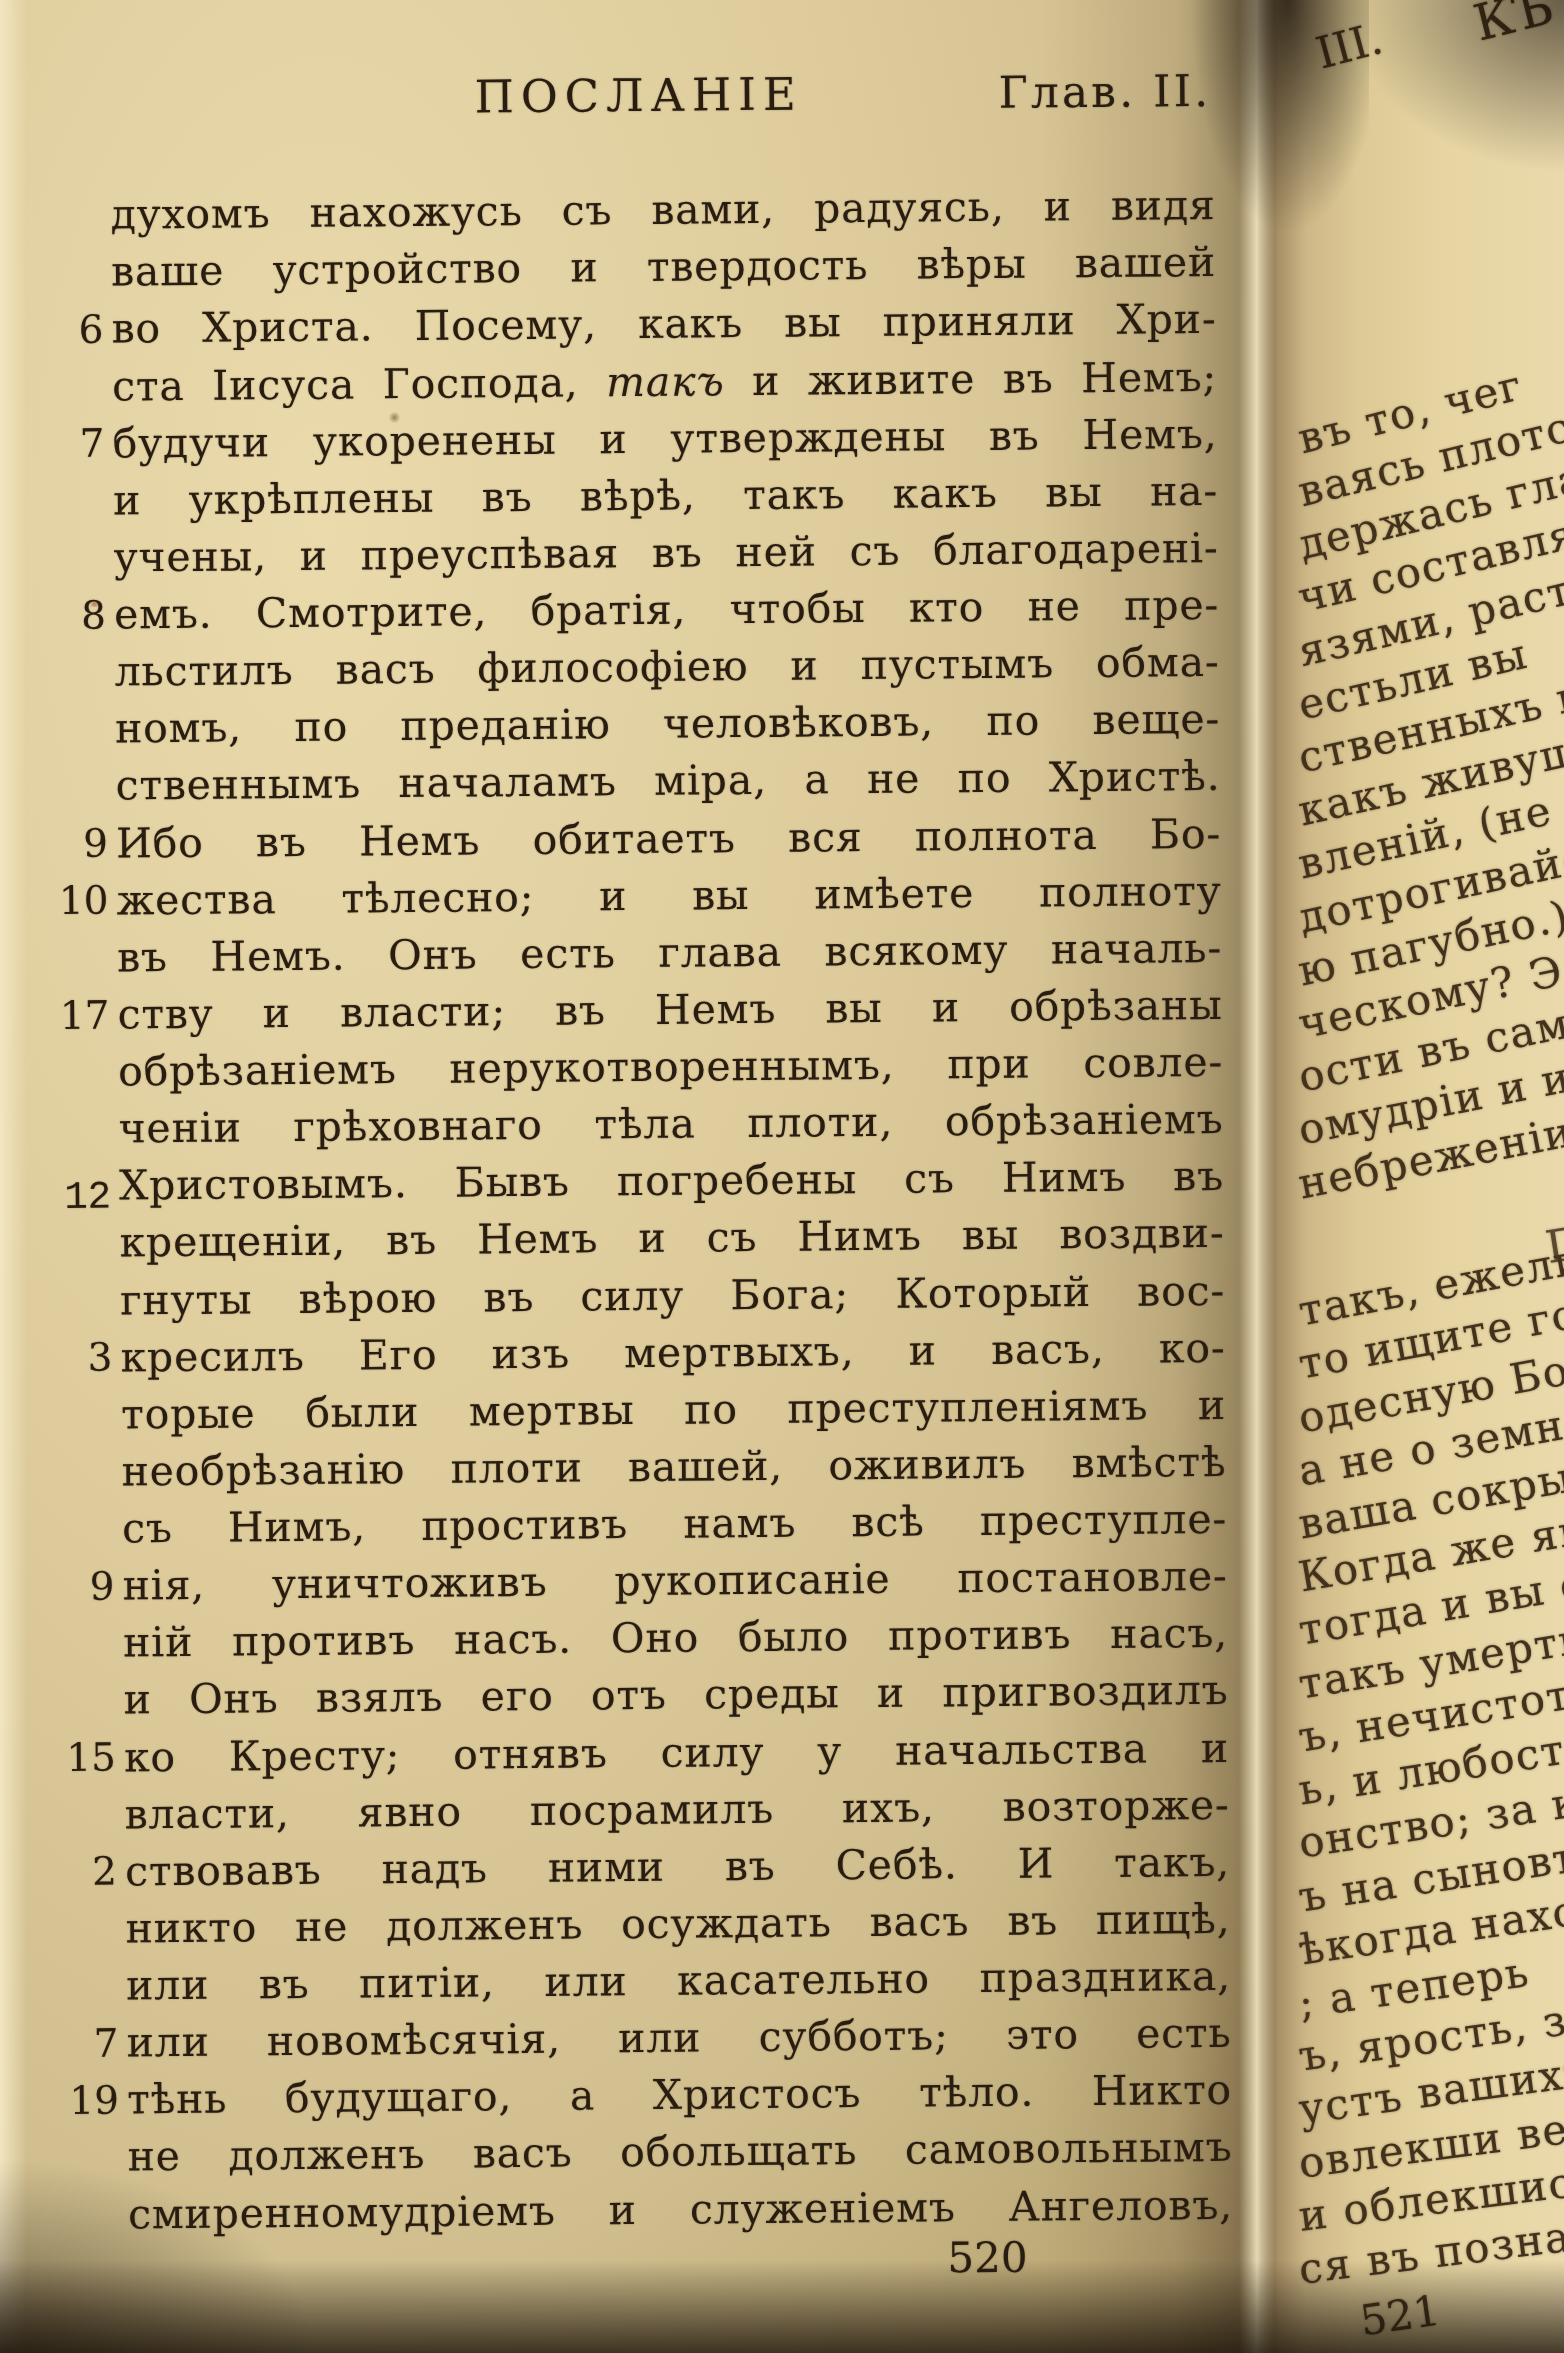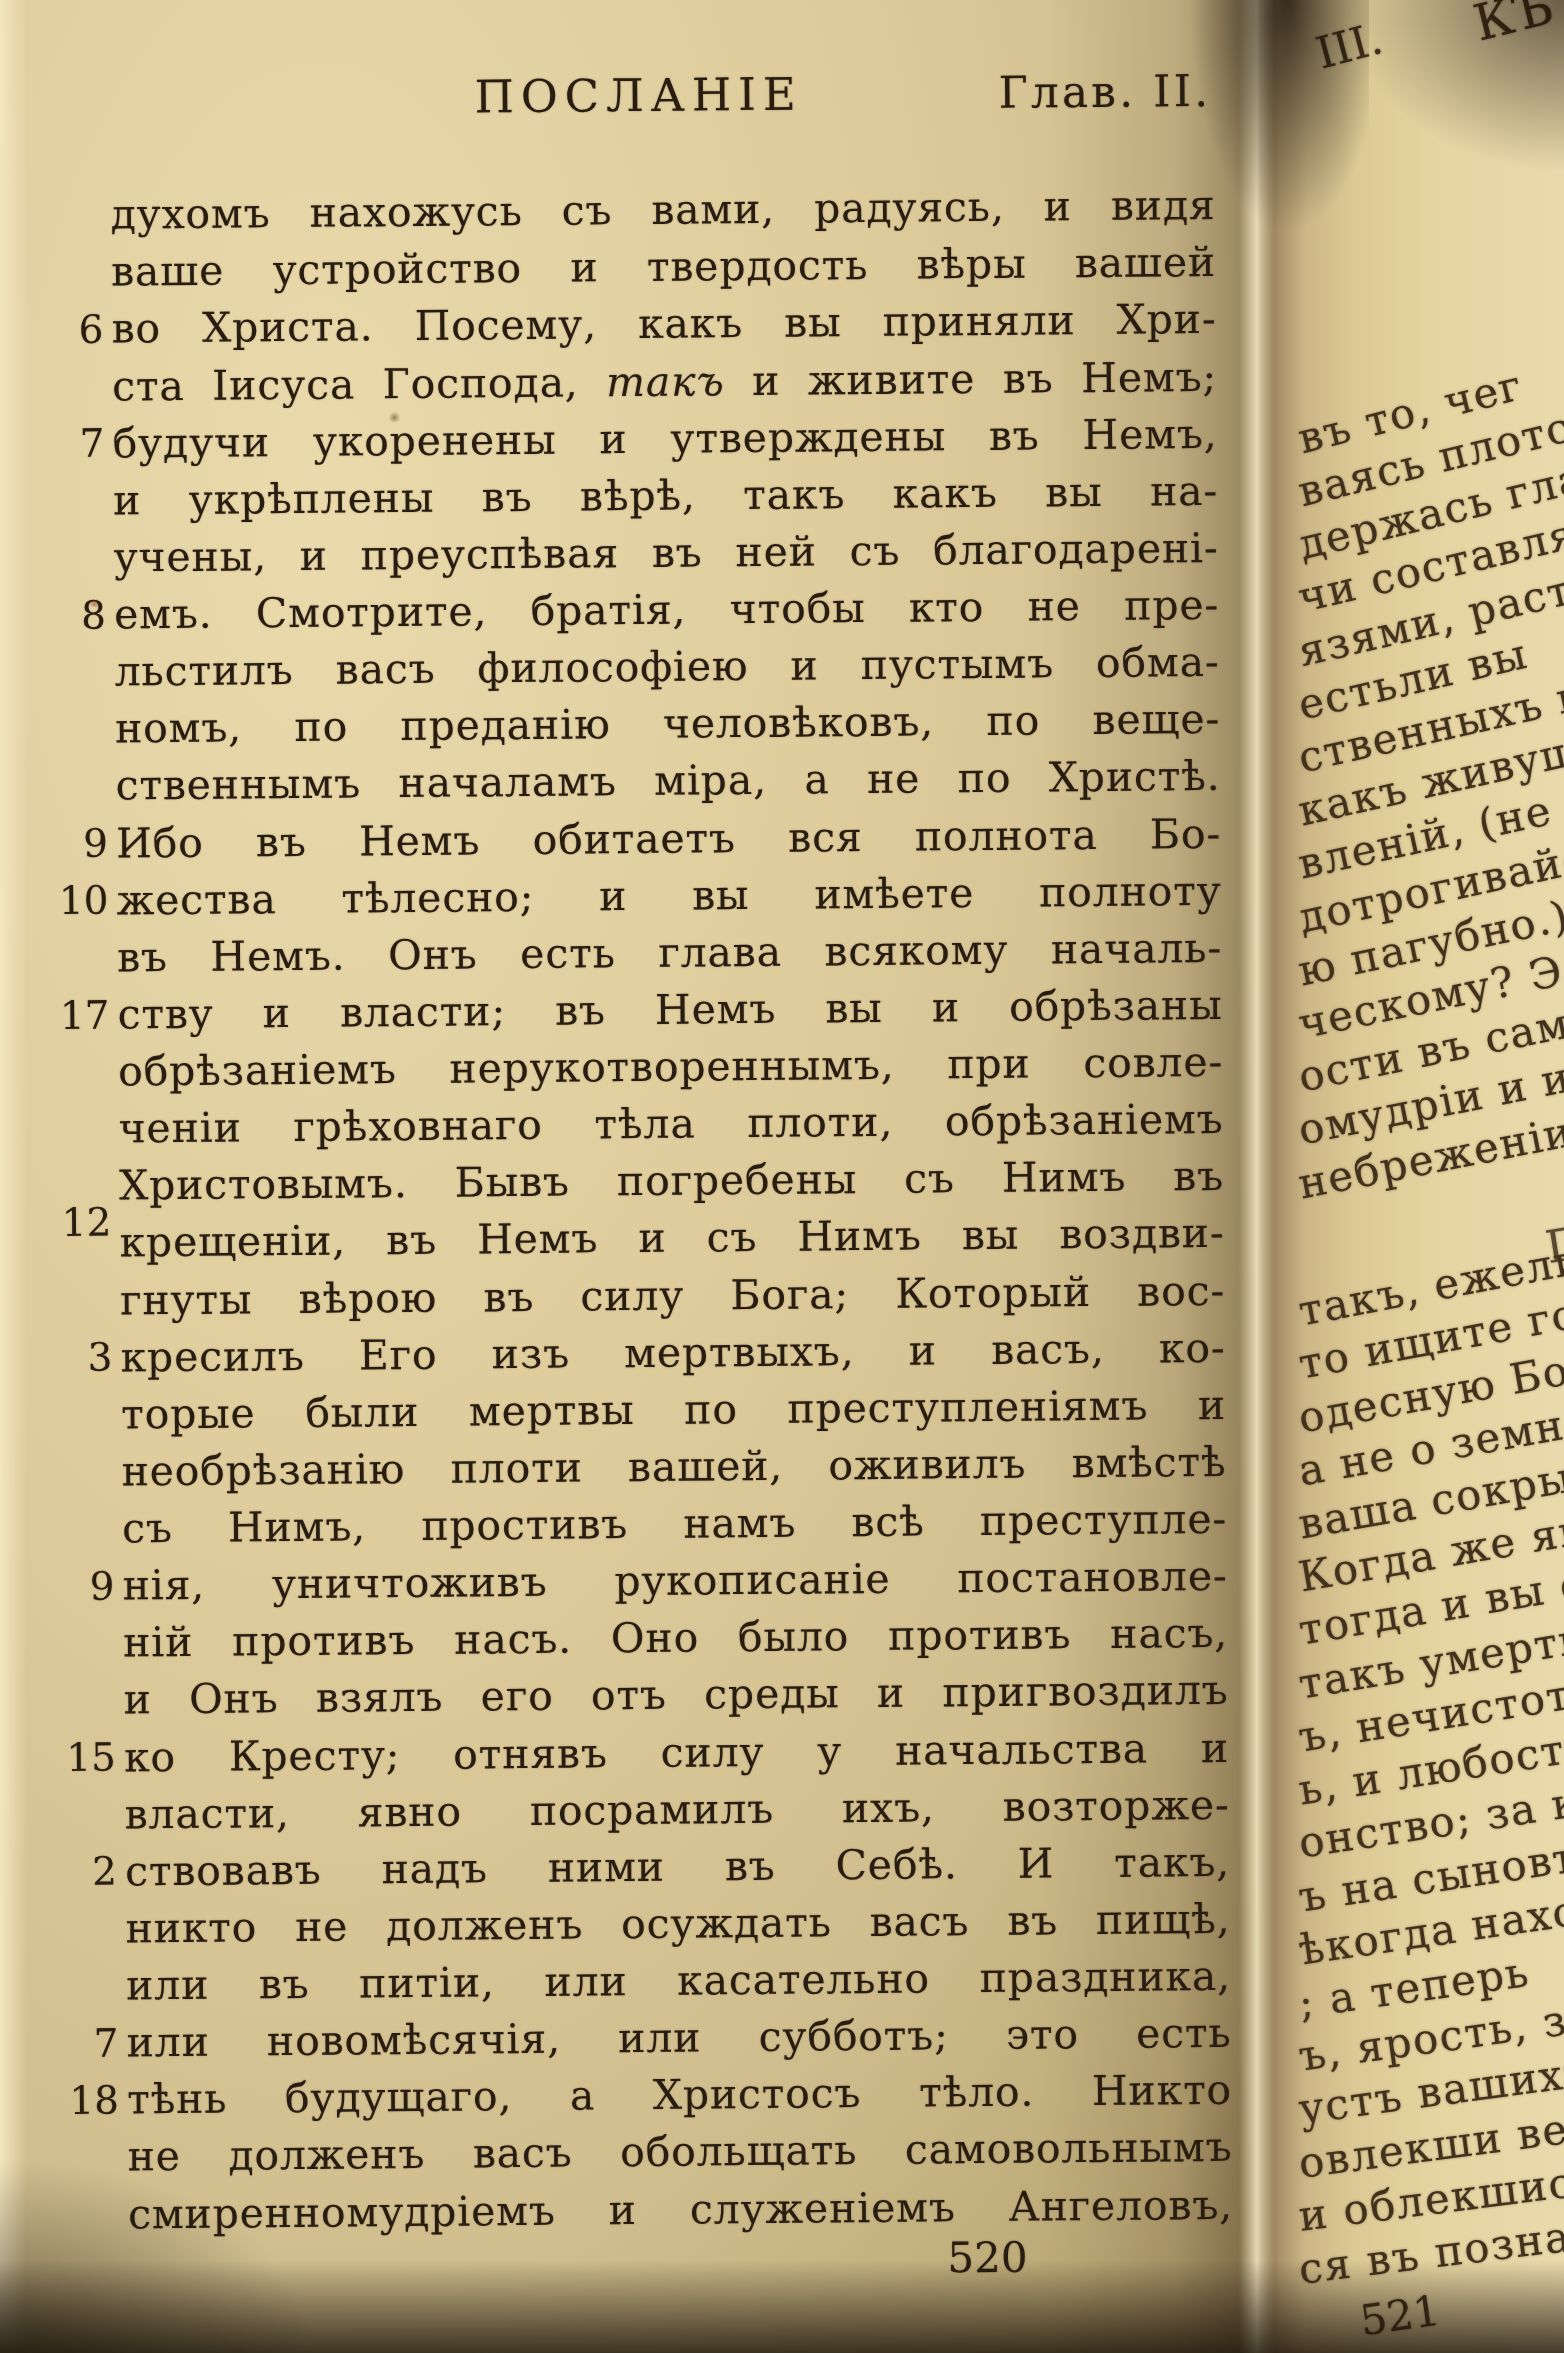--- a/index.html
+++ b/index.html
@@ -109,27 +109,27 @@
         <div class="tline" style="top: 2128px;"><span>не долженъ васъ обольщать самовольнымъ</span></div>
         <div class="tline" style="top: 2186px;"><span>смиренномудріемъ и служеніемъ Ангеловъ,</span></div>
       </div>
     <div class="page-num-left">520</div>
   <div class="vnum" style="top: 302px;">6</div>
       <div class="vnum" style="top: 416px;">7</div>
       <div class="vnum" style="top: 588px;">8</div>
       <div class="vnum" style="top: 816px;">9</div>
       <div class="vnum" style="top: 873px;">10</div>
       <div class="vnum" style="top: 988px;">17</div>
-      <div class="vnum" style="top: 1195px;">12</div>
+      <div class="vnum" style="top: 1171px; font-family: Liberation Mono, monospace;">12</div>
       <div class="vnum" style="top: 1330px;">3</div>
       <div class="vnum" style="top: 1559px;">9</div>
       <div class="vnum" style="top: 1730px;">15</div>
       <div class="vnum" style="top: 1844px;">2</div>
       <div class="vnum" style="top: 2016px;">7</div>
-      <div class="vnum" style="top: 2073px;">18</div>
+      <div class="vnum" style="top: 2073px;">19</div>
     </div>
 
   <div class="right-content">
     <div class="r-chap">III.</div>
     <div class="r-title">КЪ</div>
     <div class="page-num-right">521</div>
   <div class="rfrag" style="top: 415px; transform: rotate(-14deg);">въ то, чег</div>
       <div class="rfrag" style="top: 468px; transform: rotate(-13.8deg);">ваясь плотс</div>
       <div class="rfrag" style="top: 521px; transform: rotate(-13.6deg);">держась главы,</div>
       <div class="rfrag" style="top: 574px; transform: rotate(-13.4deg);">чи составляе</div>

